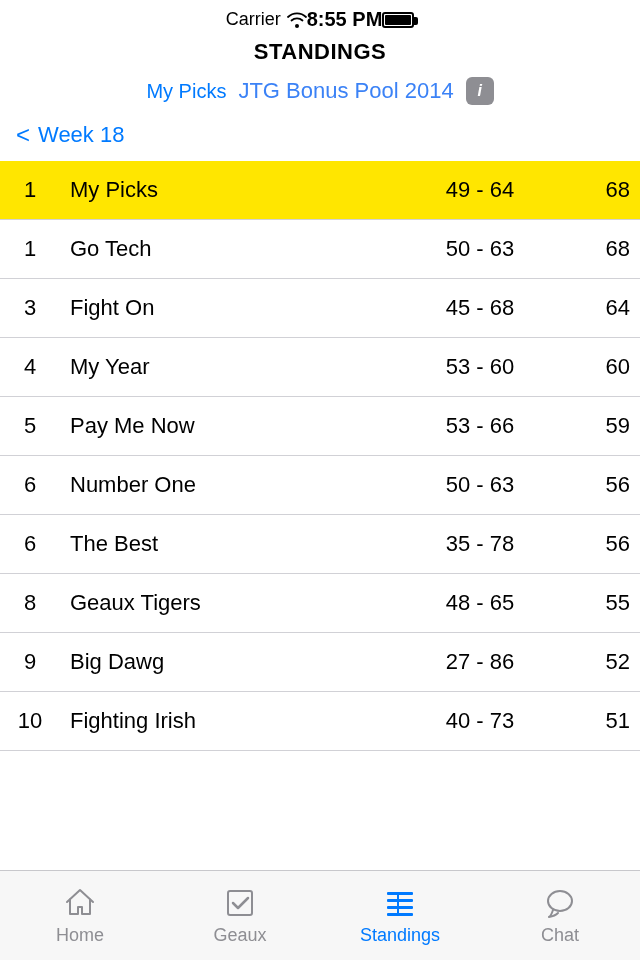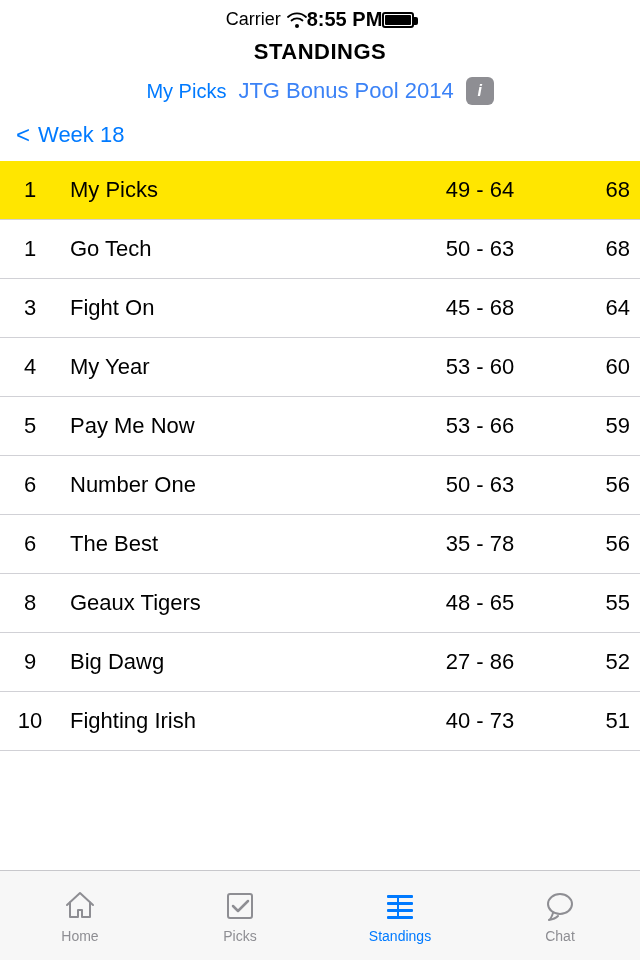--- a/index.html
+++ b/index.html
@@ -167,21 +167,21 @@
       cursor: pointer;
       width: 25%;
     }
     .tab-icon {
       width: 36px; height: 36px;
       display: flex;
       align-items: center;
       justify-content: center;
     }
     .tab-label {
-      font-size: 14px;
+      font-size: 18px;
       color: #8e8e93;
     }
     .tab-label.active { color: #007AFF; }
     .tab-item.active .tab-label { color: #007AFF; }
 
     
     svg { display: block; }
   </style>
 </head>
 <body>
@@ -295,21 +295,21 @@
     <span class="tab-label">Home</span>
   </div>
 
   <div class="tab-item">
     <div class="tab-icon">
       <svg width="34" height="34" viewBox="0 0 34 34" fill="none">
         <rect x="5" y="5" width="24" height="24" rx="2" stroke="#8e8e93" stroke-width="2"></rect>
         <path d="M10 17l5 5 10-10" stroke="#8e8e93" stroke-width="2.5" stroke-linecap="round" stroke-linejoin="round"></path>
       </svg>
     </div>
-    <span class="tab-label">Picks</span>
+    <span class="tab-label">Geaux</span>
   </div>
 
   <div class="tab-item active">
     <div class="tab-icon">
       <svg width="34" height="34" viewBox="0 0 34 34" fill="none">
         <rect x="4" y="6" width="26" height="3" rx="1" fill="#007AFF"></rect>
         <rect x="4" y="13" width="26" height="3" rx="1" fill="#007AFF"></rect>
         <rect x="4" y="20" width="26" height="3" rx="1" fill="#007AFF"></rect>
         <rect x="4" y="27" width="26" height="3" rx="1" fill="#007AFF"></rect>
         <rect x="14" y="6" width="2" height="24" rx="1" fill="#007AFF"></rect>

